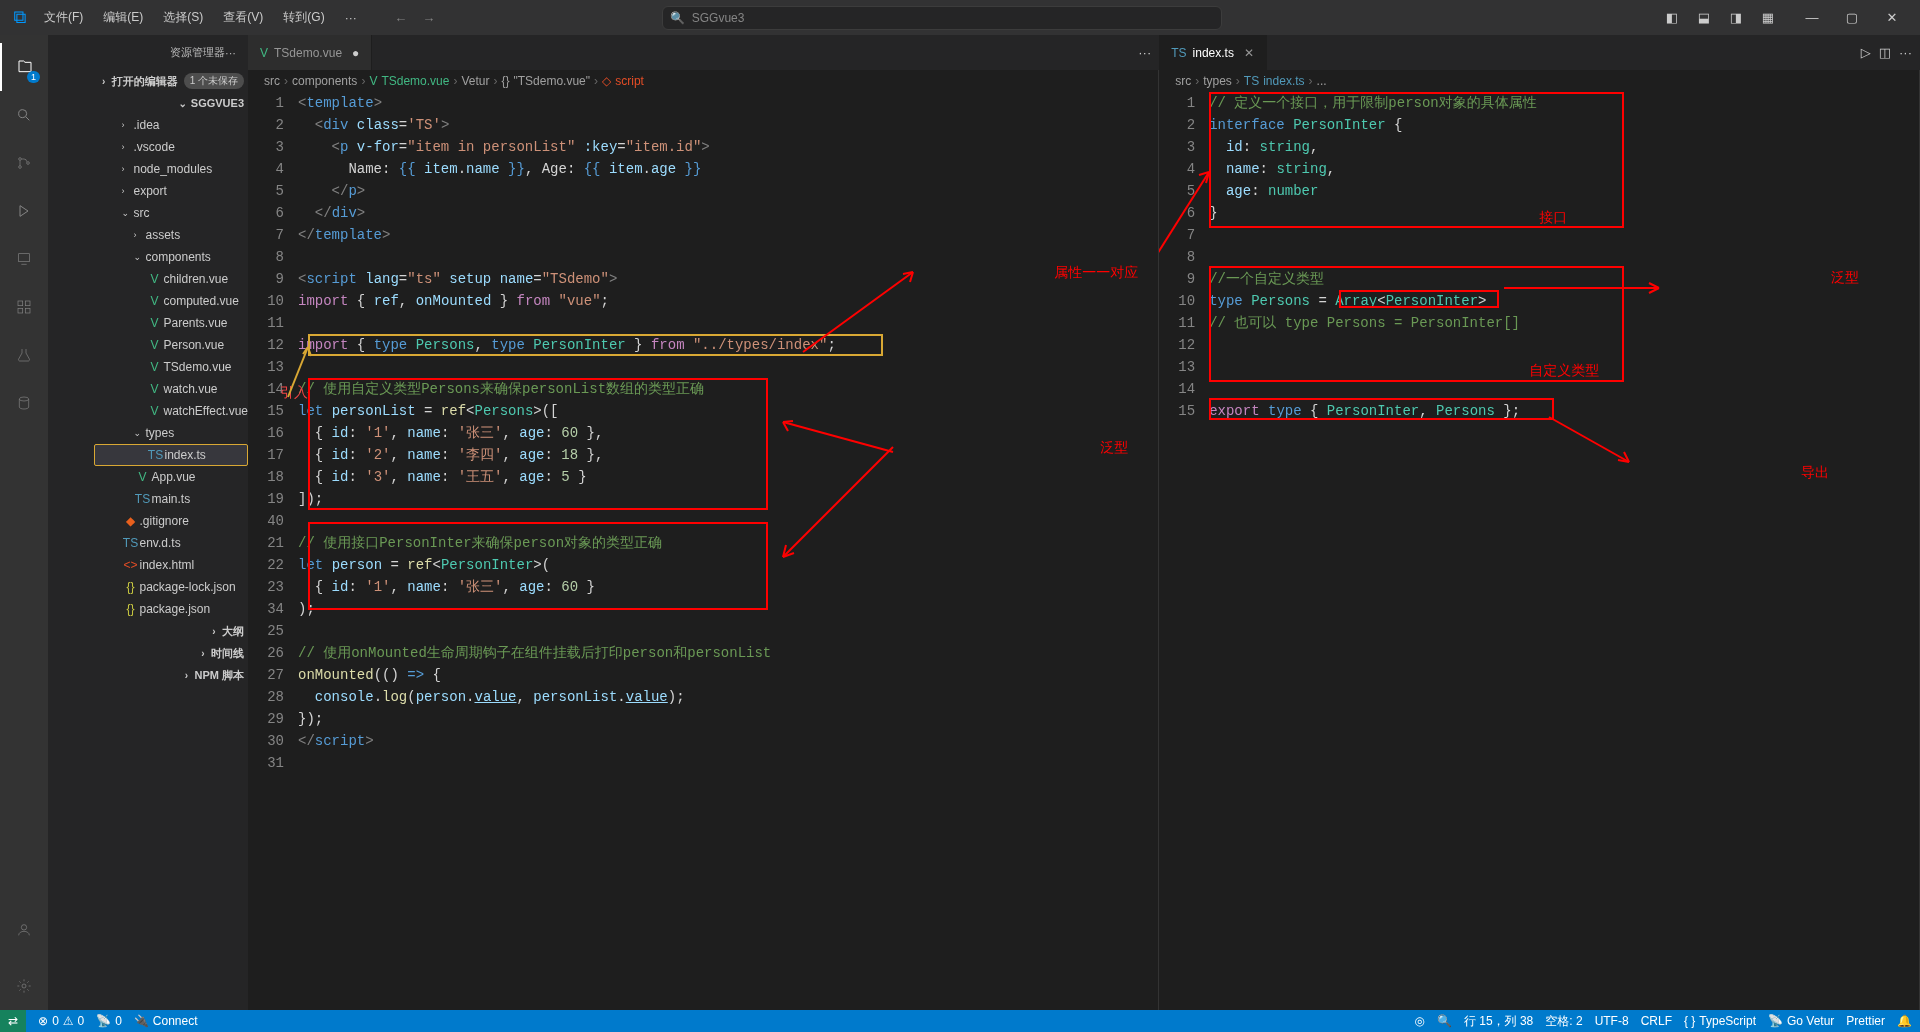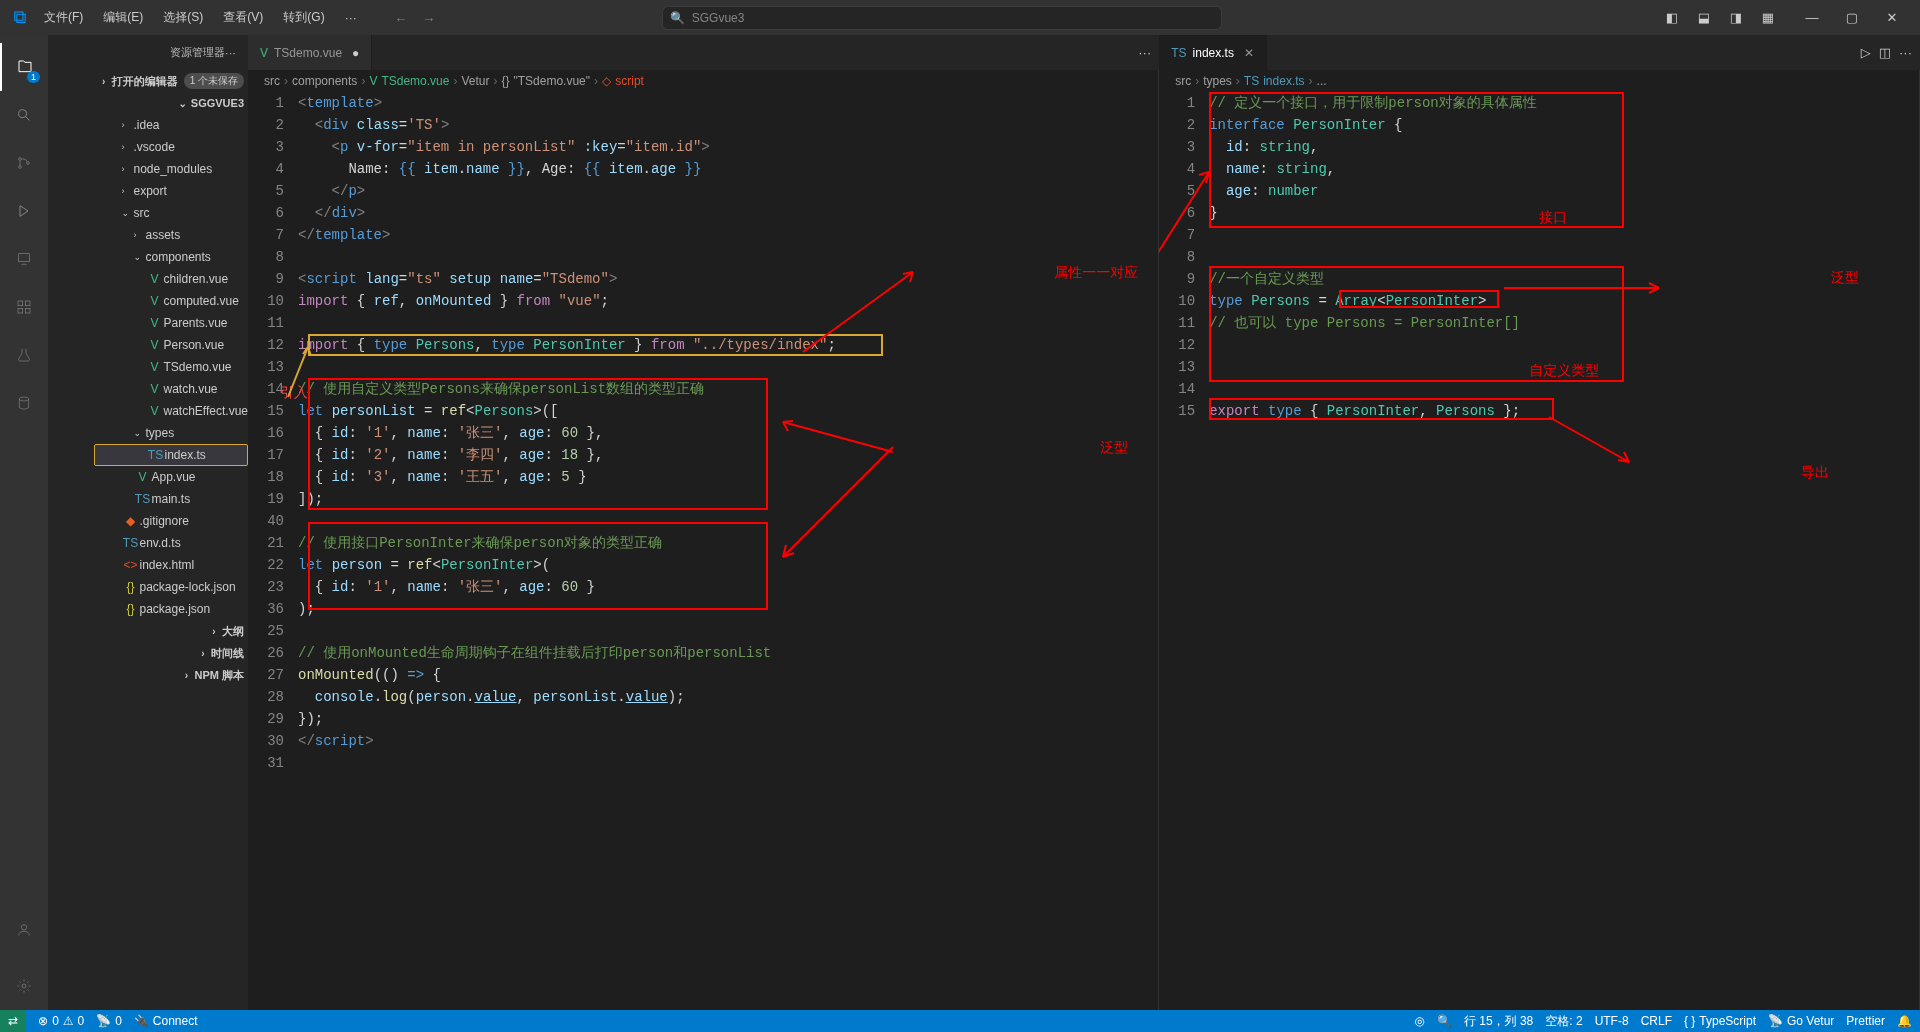--- a/index.html
+++ b/index.html
@@ -378,21 +378,21 @@
               <div class="ln">14</div>
               <div class="ln">15</div>
               <div class="ln">16</div>
               <div class="ln">17</div>
               <div class="ln">18</div>
               <div class="ln">19</div>
               <div class="ln">40</div>
               <div class="ln">21</div>
               <div class="ln">22</div>
               <div class="ln">23</div>
-              <div class="ln">36</div>
+              <div class="ln">34</div>
               <div class="ln">25</div>
               <div class="ln">26</div>
               <div class="ln">27</div>
               <div class="ln">28</div>
               <div class="ln">29</div>
               <div class="ln">30</div>
               <div class="ln">31</div>
             </div>
           <div class="code" id="code-left"><div class="line"><span class="tk-tag">&lt;</span><span class="tk-tagname">template</span><span class="tk-tag">&gt;</span></div><div class="line">  <span class="tk-tag">&lt;</span><span class="tk-tagname">div</span> <span class="tk-attr">class</span>=<span class="tk-str">'TS'</span><span class="tk-tag">&gt;</span></div><div class="line">    <span class="tk-tag">&lt;</span><span class="tk-tagname">p</span> <span class="tk-attr">v-for</span>=<span class="tk-str">"item in personList"</span> <span class="tk-attr">:key</span>=<span class="tk-str">"item.id"</span><span class="tk-tag">&gt;</span></div><div class="line">      Name: <span class="tk-kw">{{</span> <span class="tk-var">item</span>.<span class="tk-var">name</span> <span class="tk-kw">}}</span>, Age: <span class="tk-kw">{{</span> <span class="tk-var">item</span>.<span class="tk-var">age</span> <span class="tk-kw">}}</span></div><div class="line">    <span class="tk-tag">&lt;/</span><span class="tk-tagname">p</span><span class="tk-tag">&gt;</span></div><div class="line">  <span class="tk-tag">&lt;/</span><span class="tk-tagname">div</span><span class="tk-tag">&gt;</span></div><div class="line"><span class="tk-tag">&lt;/</span><span class="tk-tagname">template</span><span class="tk-tag">&gt;</span></div><div class="line">&nbsp;</div><div class="line"><span class="tk-tag">&lt;</span><span class="tk-tagname">script</span> <span class="tk-attr">lang</span>=<span class="tk-str">"ts"</span> <span class="tk-attr">setup</span> <span class="tk-attr">name</span>=<span class="tk-str">"TSdemo"</span><span class="tk-tag">&gt;</span></div><div class="line"><span class="tk-kw2">import</span> { <span class="tk-var">ref</span>, <span class="tk-var">onMounted</span> } <span class="tk-kw2">from</span> <span class="tk-str">"vue"</span>;</div><div class="line">&nbsp;</div><div class="line"><span class="tk-kw2">import</span> { <span class="tk-kw">type</span> <span class="tk-type">Persons</span>, <span class="tk-kw">type</span> <span class="tk-type">PersonInter</span> } <span class="tk-kw2">from</span> <span class="tk-str">"../types/index"</span>;</div><div class="line">&nbsp;</div><div class="line"><span class="tk-comment">// 使用自定义类型Persons来确保personList数组的类型正确</span></div><div class="line"><span class="tk-kw">let</span> <span class="tk-var">personList</span> = <span class="tk-fn">ref</span>&lt;<span class="tk-type">Persons</span>&gt;([</div><div class="line">  { <span class="tk-var">id</span>: <span class="tk-str">'1'</span>, <span class="tk-var">name</span>: <span class="tk-str">'张三'</span>, <span class="tk-var">age</span>: <span class="tk-num">60</span> },</div><div class="line">  { <span class="tk-var">id</span>: <span class="tk-str">'2'</span>, <span class="tk-var">name</span>: <span class="tk-str">'李四'</span>, <span class="tk-var">age</span>: <span class="tk-num">18</span> },</div><div class="line">  { <span class="tk-var">id</span>: <span class="tk-str">'3'</span>, <span class="tk-var">name</span>: <span class="tk-str">'王五'</span>, <span class="tk-var">age</span>: <span class="tk-num">5</span> }</div><div class="line">]);</div><div class="line">&nbsp;</div><div class="line"><span class="tk-comment">// 使用接口PersonInter来确保person对象的类型正确</span></div><div class="line"><span class="tk-kw">let</span> <span class="tk-var">person</span> = <span class="tk-fn">ref</span>&lt;<span class="tk-type">PersonInter</span>&gt;(</div><div class="line">  { <span class="tk-var">id</span>: <span class="tk-str">'1'</span>, <span class="tk-var">name</span>: <span class="tk-str">'张三'</span>, <span class="tk-var">age</span>: <span class="tk-num">60</span> }</div><div class="line">);</div><div class="line">&nbsp;</div><div class="line"><span class="tk-comment">// 使用onMounted生命周期钩子在组件挂载后打印person和personList</span></div><div class="line"><span class="tk-fn">onMounted</span>(() <span class="tk-kw">=&gt;</span> {</div><div class="line">  <span class="tk-var">console</span>.<span class="tk-fn">log</span>(<span class="tk-var">person</span>.<span class="tk-var" style="text-decoration:underline">value</span>, <span class="tk-var">personList</span>.<span class="tk-var" style="text-decoration:underline">value</span>);</div><div class="line">});</div><div class="line"><span class="tk-tag">&lt;/</span><span class="tk-tagname">script</span><span class="tk-tag">&gt;</span></div><div class="line">&nbsp;</div></div>
           <div class="minimap"></div>

